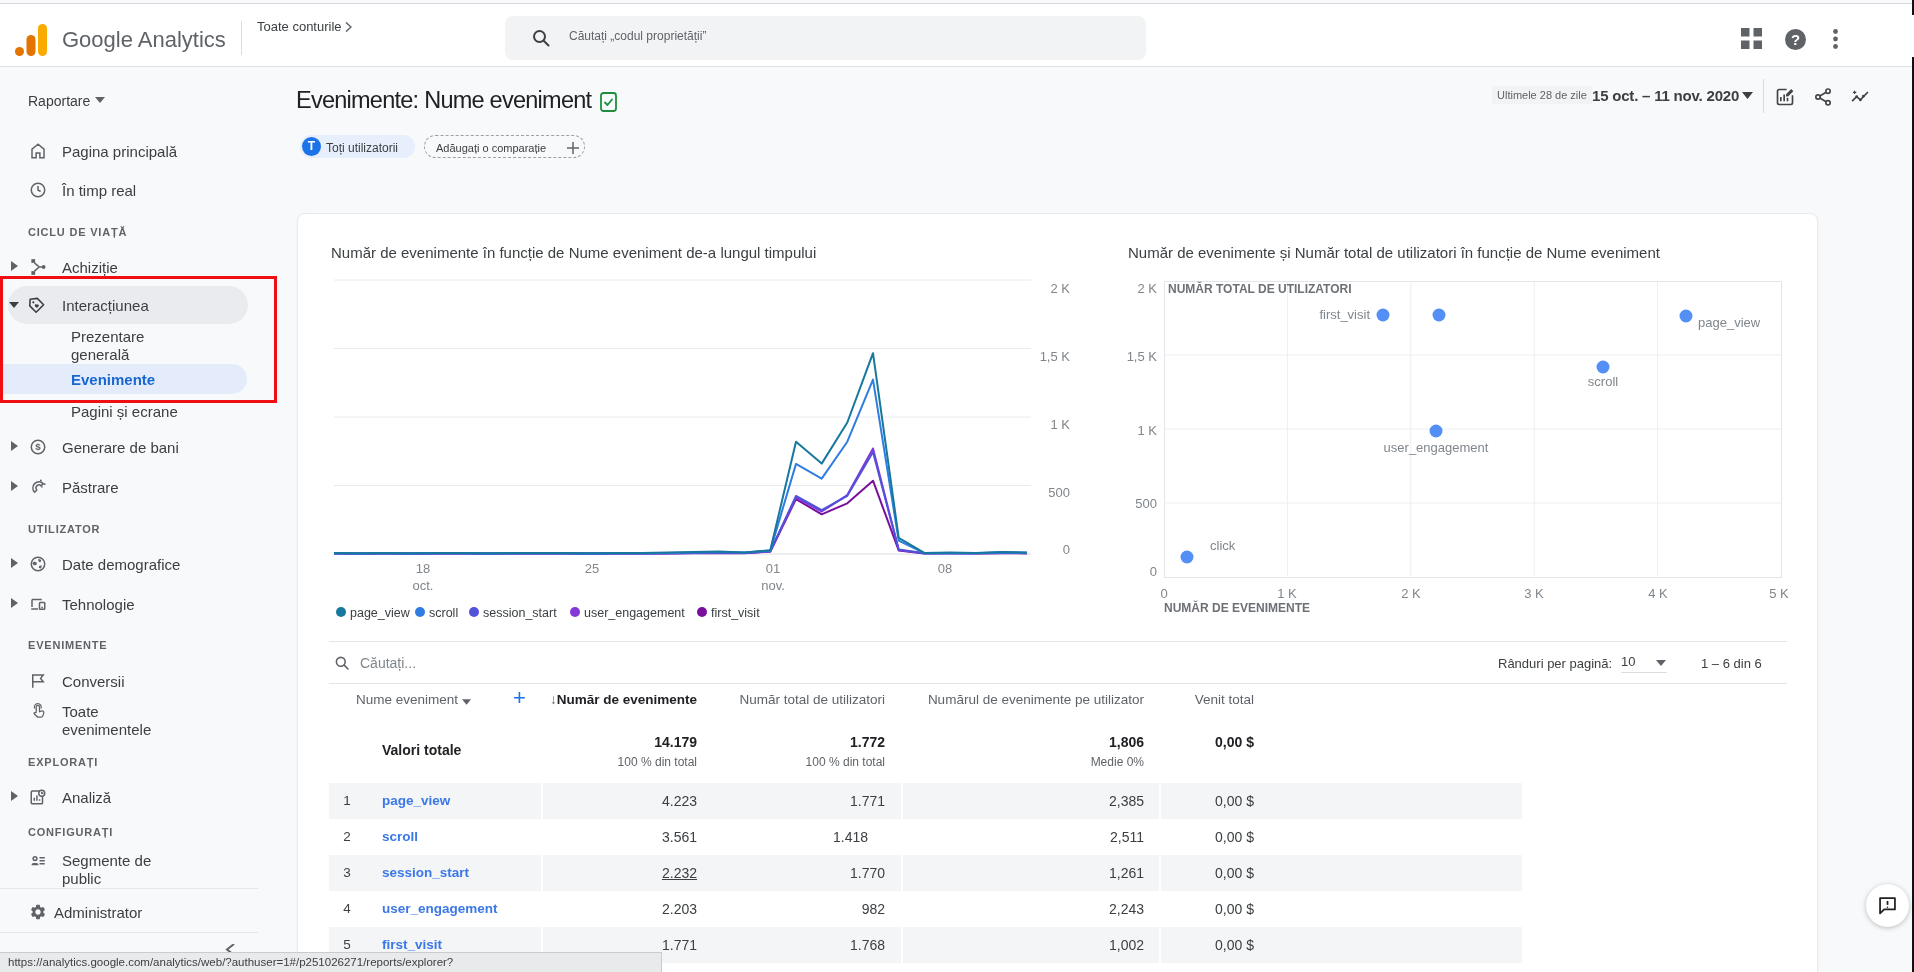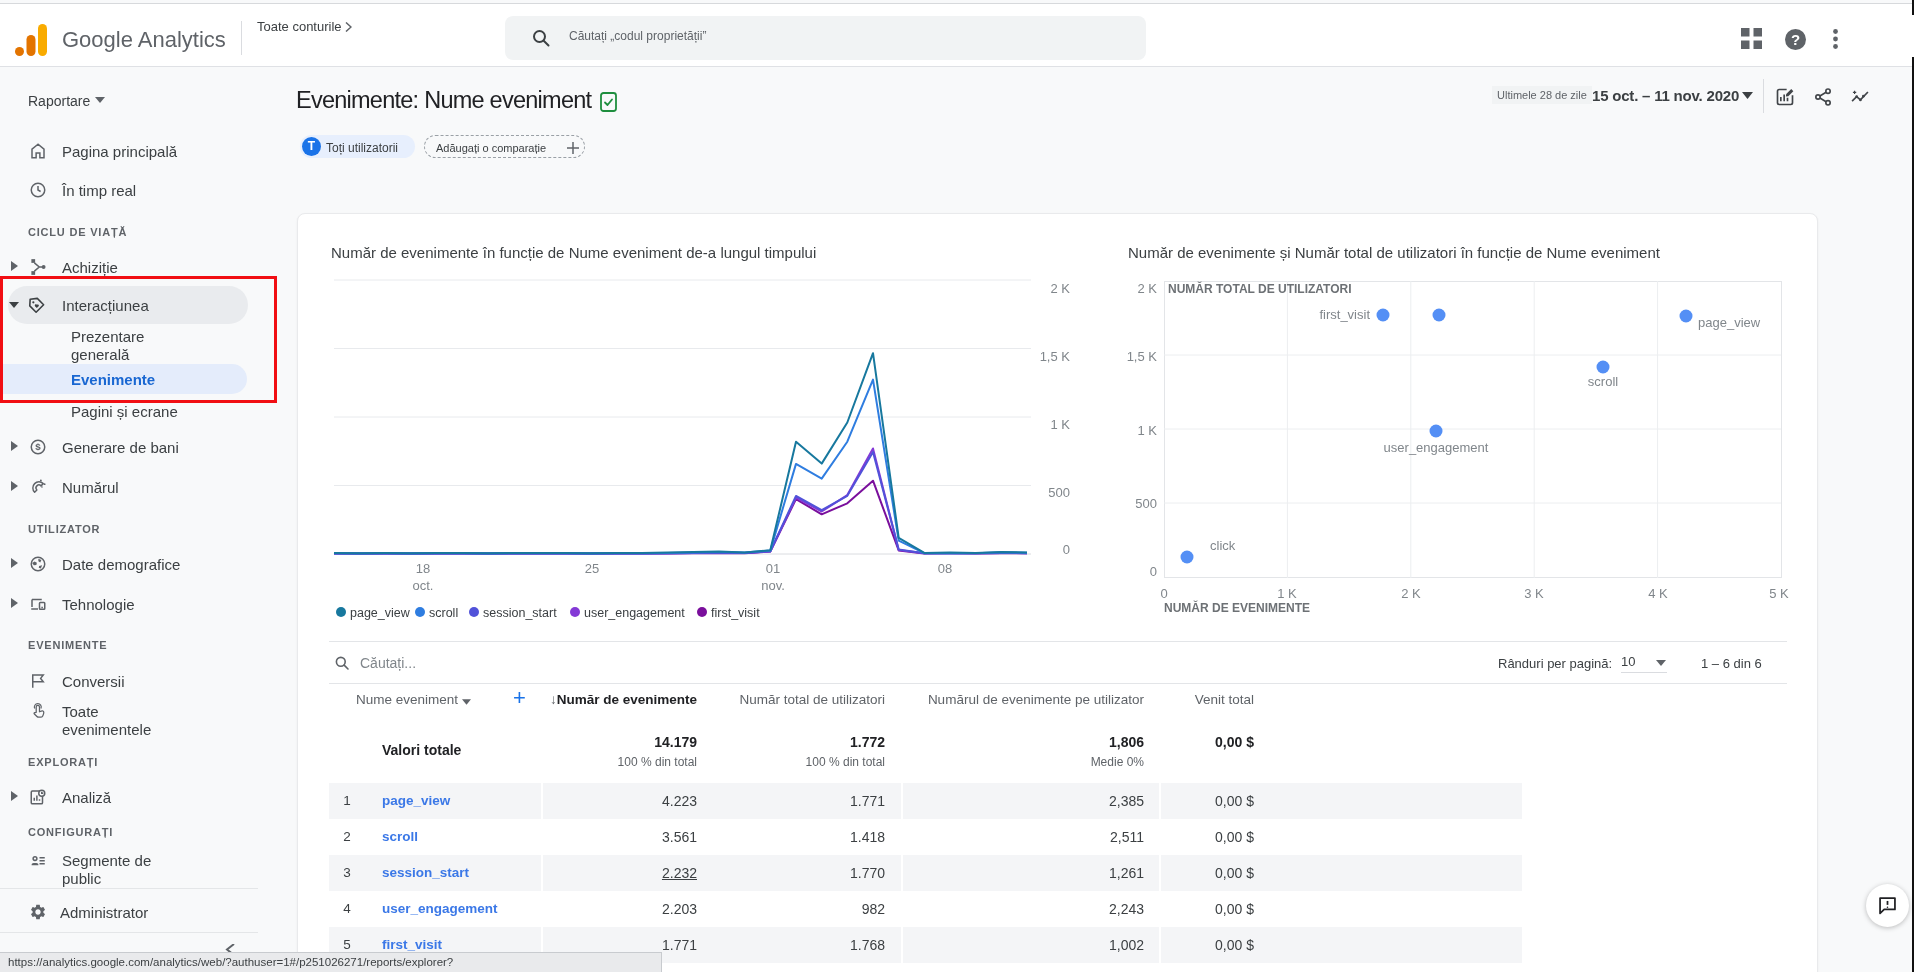--- a/index.html
+++ b/index.html
@@ -132,21 +132,21 @@
 
   <svg class="abs" style="left:11px;top:481px;" width="7" height="10" viewBox="0 0 7 10">
       <path d="M0 0 L7 5 L0 10 Z" fill="#5f6368"></path>
     </svg>
   <svg class="abs" style="left:29px;top:478px;" width="18" height="18" viewBox="0 0 24 24">
       <path d="M7.5 19 A 7.8 7.8 0 1 1 19 7.5 L16 10.5 A 3.8 3.8 0 0 0 10.5 16 Z" fill="none" stroke="#5f6368" stroke-width="1.9" stroke-linejoin="round"></path>
       <circle cx="15.8" cy="3.2" r="1.25" fill="#5f6368"></circle>
       <circle cx="20.8" cy="8.2" r="1.25" fill="#5f6368"></circle>
       <circle cx="17.3" cy="12" r="1.05" fill="#5f6368"></circle>
     </svg>
-  <div class="sideitem" style="left:62px;top:479px;">Numărul</div>
+  <div class="sideitem" style="left:62px;top:479px;">Păstrare</div>
 
   <div class="sechead" style="left:28px;top:523px;">UTILIZATOR</div>
 
   <svg class="abs" style="left:11px;top:558px;" width="7" height="10" viewBox="0 0 7 10">
       <path d="M0 0 L7 5 L0 10 Z" fill="#5f6368"></path>
     </svg>
   <svg class="abs" style="left:29px;top:555px;" width="18" height="18" viewBox="0 0 24 24">
       <circle cx="12" cy="12" r="9" fill="none" stroke="#5f6368" stroke-width="2"></circle>
       <path d="M4.2 10.5 L7.5 8.8 L10.5 10.3 L9.8 13.2 L6.5 13.8 Z M12.5 5 L16.5 6.8 L15 10 L12.5 8.3 Z M13.5 14.5 L17.5 13.8 L15.8 18 L13 17 Z" fill="#5f6368"></path>
     </svg>
@@ -197,21 +197,21 @@
       <rect x="14" y="12" width="7" height="2"></rect>
       <rect x="14" y="16" width="7" height="2"></rect>
     </svg>
   <div class="sideitem" style="left:62px;top:852px;">Segmente de<br>public</div>
 
   <div class="abs" style="left:0;top:888px;width:258px;height:1px;background:#e4e6e8;"></div>
 
   <svg class="abs" style="left:29px;top:903px;" width="18" height="18" viewBox="0 0 24 24">
       <path d="M19.14 12.94c.04-.3.06-.61.06-.94 0-.32-.02-.64-.07-.94l2.03-1.58c.18-.14.23-.41.12-.61l-1.92-3.32c-.12-.22-.37-.29-.59-.22l-2.39.96c-.5-.38-1.03-.7-1.62-.94l-.36-2.54c-.04-.24-.24-.41-.48-.41h-3.84c-.24 0-.43.17-.47.41l-.36 2.54c-.59.24-1.13.57-1.62.94l-2.39-.96c-.22-.08-.47 0-.59.22L2.74 8.87c-.12.21-.08.47.12.61l2.03 1.58c-.05.3-.09.63-.09.94s.02.64.07.94l-2.03 1.58c-.18.14-.23.41-.12.61l1.92 3.32c.12.22.37.29.59.22l2.39-.96c.5.38 1.03.7 1.62.94l.36 2.54c.05.24.24.41.48.41h3.84c.24 0 .44-.17.47-.41l.36-2.54c.59-.24 1.13-.56 1.62-.94l2.39.96c.22.08.47 0 .59-.22l1.92-3.32c.12-.22.07-.47-.12-.61l-2.01-1.58zM12 15.6c-1.98 0-3.6-1.62-3.6-3.6s1.62-3.6 3.6-3.6 3.6 1.62 3.6 3.6-1.62 3.6-3.6 3.6z" fill="#5f6368"></path>
     </svg>
-  <div class="sideitem" style="left:60px;top:904px;">Administrator</div>
+  <div class="sideitem" style="left:54px;top:904px;">Administrator</div>
 
   <div class="abs" style="left:0;top:932px;width:258px;height:1px;background:#e4e6e8;"></div>
   <svg class="abs" style="left:225px;top:944px;" width="12" height="11" viewBox="0 0 12 11">
       <path d="M9 0 L2 5.5 L9 11" fill="none" stroke="#5f6368" stroke-width="2"></path>
     </svg>
 </div>
 
 <div id="header">
   <div class="abs" style="left:296px;top:87px;font-size:23.5px;color:#202124;letter-spacing:-0.75px;">Evenimente: Nume eveniment</div>
   <svg class="abs" style="left:600px;top:92px;" width="17" height="20" viewBox="0 0 17 20" fill="none" stroke="#1e8e3e" stroke-width="1.8">
@@ -360,21 +360,21 @@
 <div class="abs" style="left:861px;top:569px;width:2px;height:36px;background:#fff;"></div>
 <div class="abs" style="left:42px;top:579px;width:14px;text-align:center;font-size:13.5px;color:#3c4043;">1</div>
 <div class="abs" style="left:84px;top:579px;font-size:13.5px;color:#3b78e7;font-weight:bold;">page_view</div>
 <div class="abs" style="left:249px;top:579px;width:150px;text-align:right;font-size:14px;color:#3c4043;">4.223</div>
 <div class="abs" style="left:437px;top:579px;width:150px;text-align:right;font-size:14px;color:#3c4043;">1.771</div>
 <div class="abs" style="left:696px;top:579px;width:150px;text-align:right;font-size:14px;color:#3c4043;">2,385</div>
 <div class="abs" style="left:806px;top:579px;width:150px;text-align:right;font-size:14px;color:#3c4043;">0,00 $</div>
 <div class="abs" style="left:42px;top:615px;width:14px;text-align:center;font-size:13.5px;color:#3c4043;">2</div>
 <div class="abs" style="left:84px;top:615px;font-size:13.5px;color:#3b78e7;font-weight:bold;">scroll</div>
 <div class="abs" style="left:249px;top:615px;width:150px;text-align:right;font-size:14px;color:#3c4043;">3.561</div>
-<div class="abs" style="left:437px;top:615px;width:150px;text-align:right;font-size:14px;color:#3c4043;">1.418</div>
+<div class="abs" style="left:420px;top:615px;width:150px;text-align:right;font-size:14px;color:#3c4043;">1.418</div>
 <div class="abs" style="left:696px;top:615px;width:150px;text-align:right;font-size:14px;color:#3c4043;">2,511</div>
 <div class="abs" style="left:806px;top:615px;width:150px;text-align:right;font-size:14px;color:#3c4043;">0,00 $</div>
 <div class="abs" style="left:31px;top:641px;width:1193px;height:36px;background:#f4f5f7;"></div>
 <div class="abs" style="left:243px;top:641px;width:2px;height:36px;background:#fff;"></div>
 <div class="abs" style="left:603px;top:641px;width:2px;height:36px;background:#fff;"></div>
 <div class="abs" style="left:861px;top:641px;width:2px;height:36px;background:#fff;"></div>
 <div class="abs" style="left:42px;top:651px;width:14px;text-align:center;font-size:13.5px;color:#3c4043;">3</div>
 <div class="abs" style="left:84px;top:651px;font-size:13.5px;color:#3b78e7;font-weight:bold;">session_start</div>
 <div class="abs" style="left:249px;top:651px;width:150px;text-align:right;font-size:14px;color:#3c4043;text-decoration:underline;">2.232</div>
 <div class="abs" style="left:437px;top:651px;width:150px;text-align:right;font-size:14px;color:#3c4043;">1.770</div>

